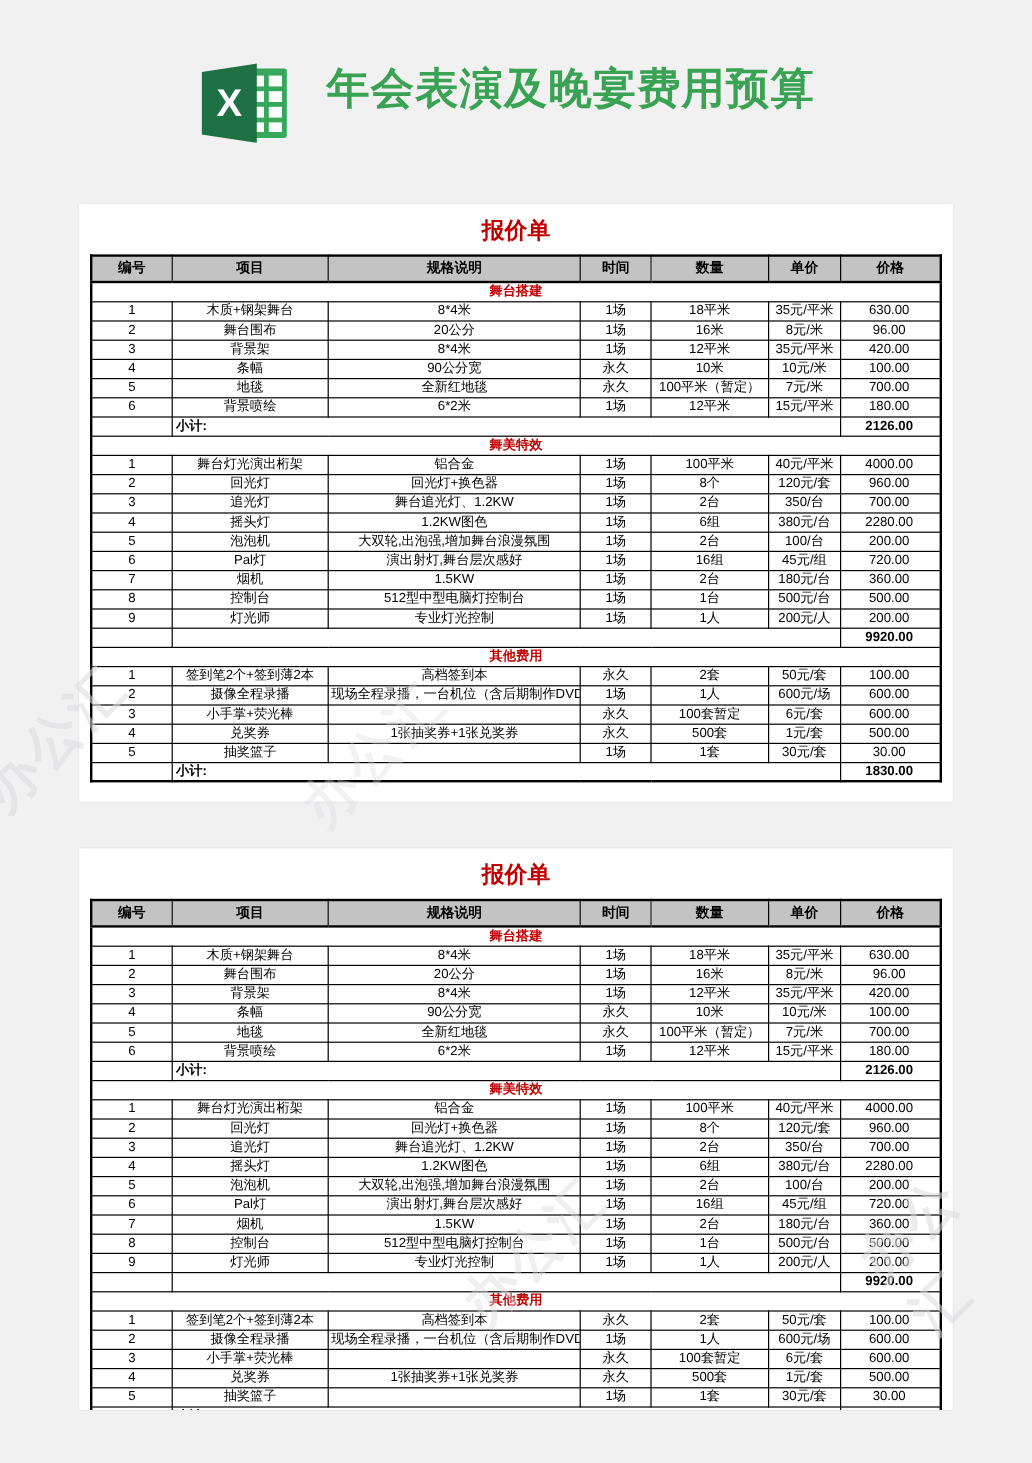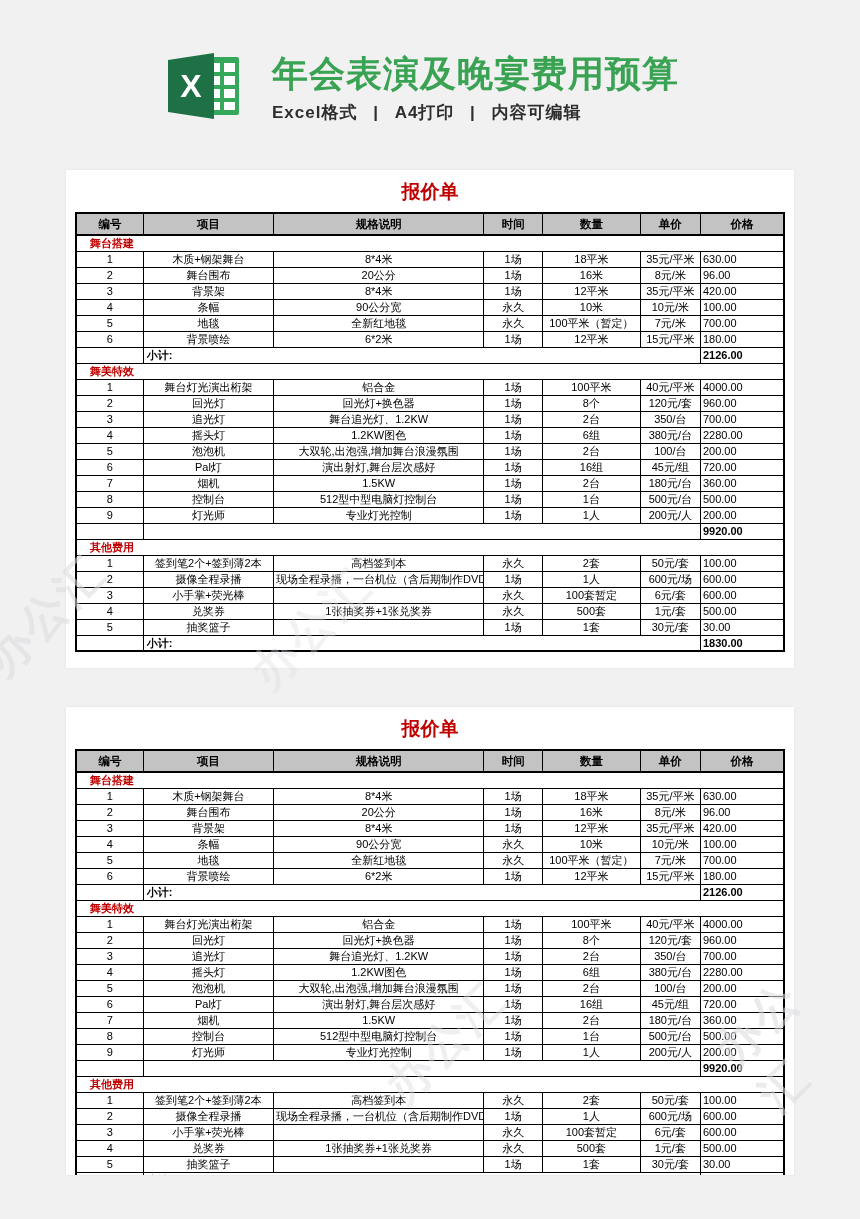--- a/index.html
+++ b/index.html
@@ -22,24 +22,24 @@
                  font-size:19px; font-weight:bold; color:#c00000; padding:3px 0 7px; }
 
   
   table.quote { width:100%; border-collapse:collapse; table-layout:fixed;
                 font-family:Liberation Sans, sans-serif; font-size:11px; color:#000;
                 border:2px solid #000; }
   table.quote th, table.quote td { border:1px solid #000; height:16px; line-height:14px;
                 text-align:center; padding:0 2px; overflow:hidden; white-space:nowrap; }
   table.quote thead th { background:#c3c3c3; font-weight:bold; height:22px;
                 font-size:11.5px; border-bottom:2px solid #000; }
-  tr.section-row td { color:#c00000; font-weight:bold; text-align:left; padding-left:13px; }
+  tr.section-row td { color:#c00000; font-weight:bold; text-align:center; padding-left:2px; }
   tr.subtotal-row td { font-weight:bold; }
   tr.subtotal-row td.sub-label { text-align:left; padding-left:3px; }
-  table.quote td.price-cell { text-align:left; padding-right:4px; }
+  table.quote td.price-cell { text-align:center; padding-right:4px; }
 
   
   .wm { position:absolute; z-index:3; font-size:46px; font-weight:bold; color:#dcdce1;
         opacity:.55; transform:rotate(-45deg); letter-spacing:3px; pointer-events:none;
         font-family:"Liberation Sans", sans-serif; }
   .wm-1 { left:-28px; top:585px; }
   .wm-2 { left:238px; top:598px; opacity:.35; }
   .wm-3 { left:372px; top:1012px; opacity:.45; }
   .wm-4 { left:726px; top:972px; }
 </style>
@@ -62,21 +62,20 @@
       <rect x="42" y="37" width="10" height="9" fill="#ffffff"></rect>
       <rect x="56" y="37" width="11" height="9" fill="#ffffff"></rect>
       <rect x="42" y="50" width="10" height="8" fill="#ffffff"></rect>
       <rect x="56" y="50" width="11" height="8" fill="#ffffff"></rect>
       <path d="M0 8 L46 1 L46 67 L0 60 Z" fill="#1e7145"></path>
       <text x="23" y="45" font-size="32" font-weight="bold" fill="#ffffff" text-anchor="middle" font-family="Liberation Sans, sans-serif">X</text>
     </svg>
   </span>
   <div class="hdr-text">
     <h1>年会表演及晚宴费用预算</h1>
-    <p>Excel格式 | A4打印 | 内容可编辑</p>
   </div>
 </header>
 
 <section class="card card-1">
   <div class="quote-title">报价单</div>
   <table class="quote">
       <colgroup>
         <col style="width: 9.5%;">
         <col style="width: 18.4%;">
         <col style="width: 29.7%;">

